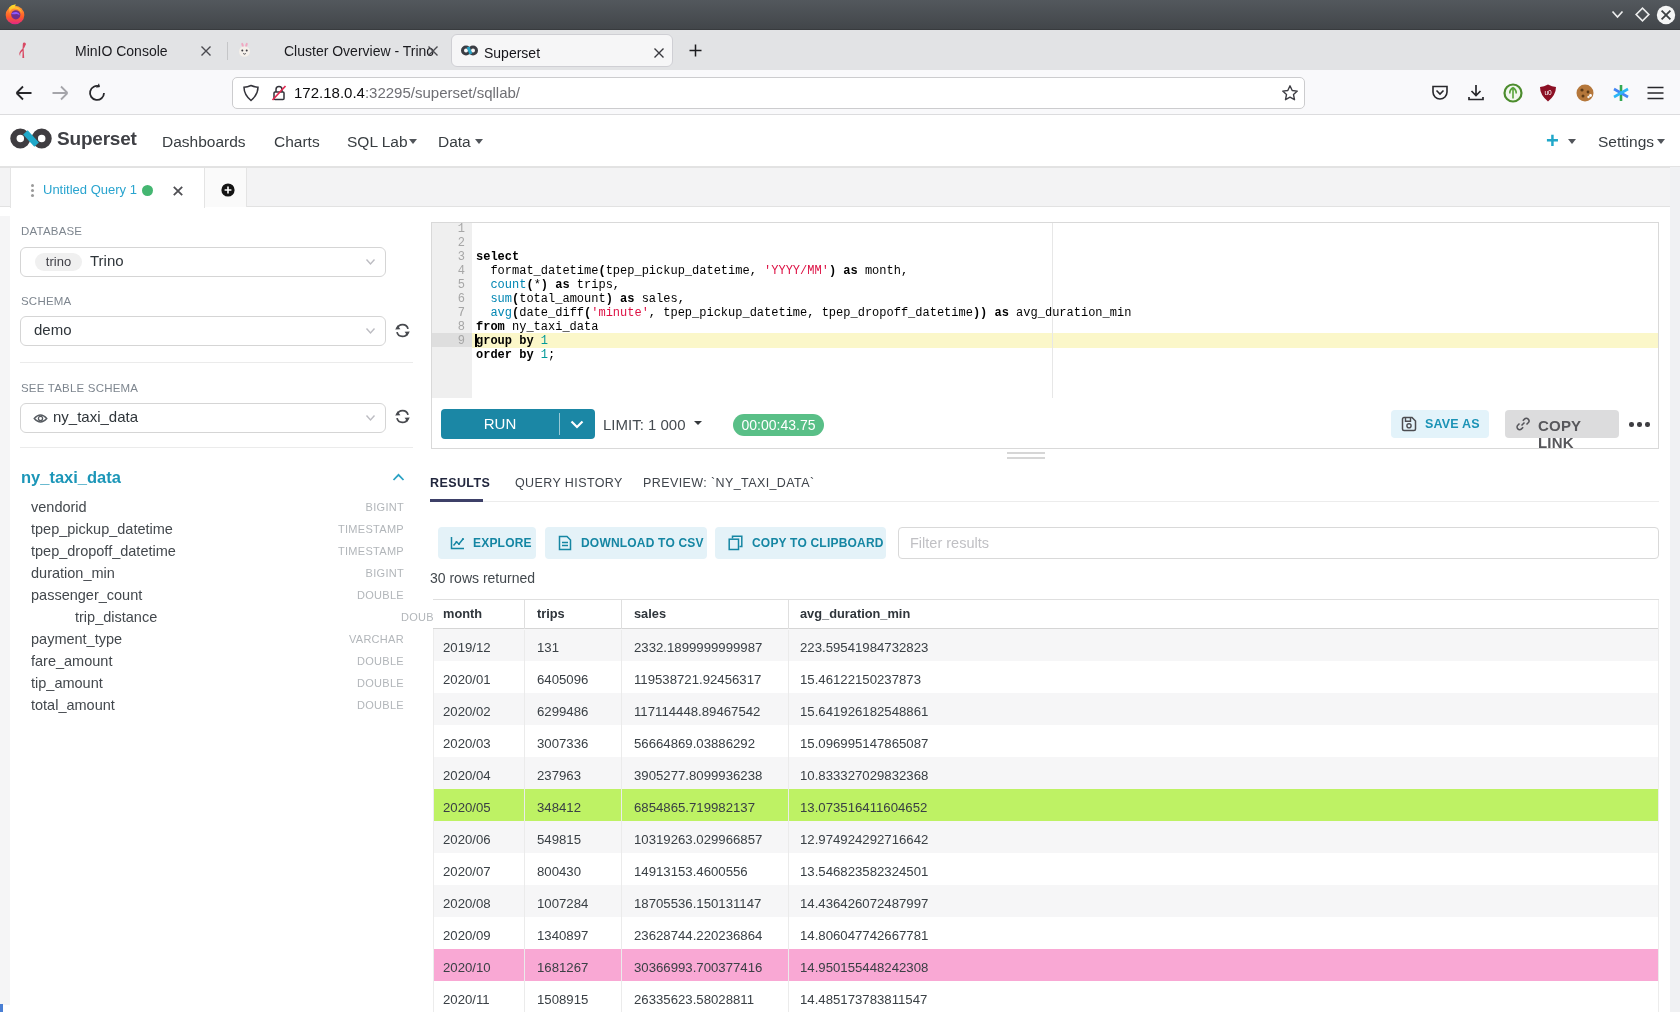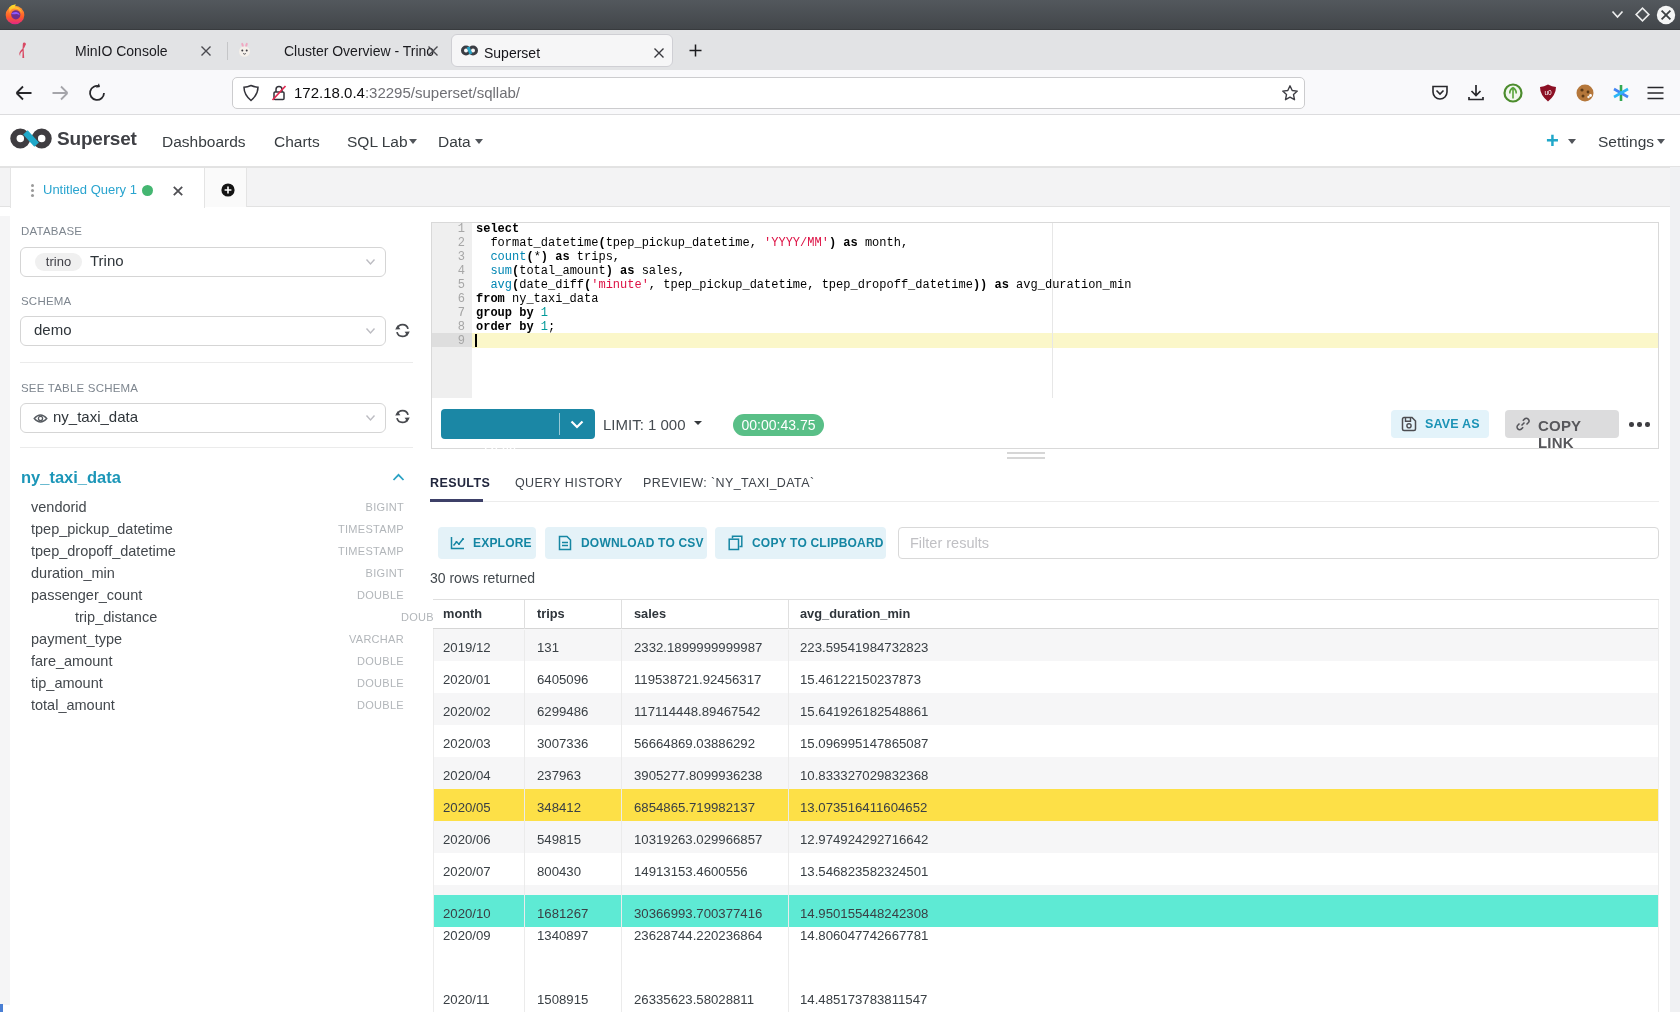--- a/index.html
+++ b/index.html
@@ -32,21 +32,21 @@
 .sblabel { font-size:11.5px; color:#7e868f; letter-spacing:0.2px; white-space:nowrap; }
 .selectbox { width:366px; height:30px; background:#fff; border:1px solid #d5d5d5; border-radius:6px; }
 .divider { width:393px; height:1px; background:#ebebeb; left:20px; }
 .colrow { left:31px; width:373px; height:16px; }
 .cn { position:absolute; left:0; font-size:14.5px; color:#43484d; }
 .ct { position:absolute; right:0; font-size:11px; color:#b2b6ba; letter-spacing:0.3px; top:2px; }
 
 
 #editor { left:431px; top:222px; width:1228px; height:226px; background:#fff; border:1px solid #d9d9d9; }
 .lnum { position:absolute; width:33px; text-align:right; font-family:"Liberation Mono", monospace; font-size:12px; color:#a6a6a6; height:14px; line-height:14px; }
-.cline { position:absolute; left:44px; height:14px; line-height:14px; font-family:"Liberation Mono", monospace; font-size:12px; color:#000; white-space:pre; }
+.cline { position:absolute; left:44px; height:14px; line-height:14px; font-family:"Liberation Mono", monospace; font-size:12px; color:#000; white-space:pre;margin-top:28px; }
 .kw { font-weight:bold; color:#000; }
 .fn { color:#0086b3; }
 .str { color:#dd1144; }
 .num { color:#099; }
 
 
 #runbar { left:431px; top:399px; width:1228px; height:50px; background:#fff; border:1px solid #d9d9d9; border-top:none; }
 
 
 .rtab { font-size:12.5px; letter-spacing:0.4px; top:476px; }
@@ -350,21 +350,21 @@
 <div class="abs cline" style="left:476px; top:250px;">  <span class="fn">count</span><span class="kw">(</span>*<span class="kw">)</span> <span class="kw">as</span> trips,</div>
 <div class="abs cline" style="left:476px; top:264px;">  <span class="fn">sum</span><span class="kw">(</span>total_amount<span class="kw">)</span> <span class="kw">as</span> sales,</div>
 <div class="abs cline" style="left:476px; top:278px;">  <span class="fn">avg</span><span class="kw">(</span>date_diff<span class="kw">(</span><span class="str">'minute'</span>, tpep_pickup_datetime, tpep_dropoff_datetime<span class="kw">))</span> <span class="kw">as</span> avg_duration_min</div>
 <div class="abs cline" style="left:476px; top:292px;"><span class="kw">from</span> ny_taxi_data</div>
 <div class="abs cline" style="left:476px; top:306px;"><span class="kw">group</span> <span class="kw">by</span> <span class="num">1</span></div>
 <div class="abs cline" style="left:476px; top:320px;"><span class="kw">order</span> <span class="kw">by</span> <span class="num">1</span>;</div>
 <div class="abs" style="left:475px; top:334px; width:2px; height:13px; background:#000;"></div>
 
 <div class="abs" id="runbar"></div>
 <div class="abs" style="left:441px; top:409px; width:154px; height:30px; background:#1b87a5; border-radius:4px;">
-  <div class="abs" style="left:0; top:0; width:118px; height:30px; text-align:center; line-height:30px; color:#fff; font-size:15px;margin-top:25px;">RUN</div>
+  <div class="abs" style="left:0; top:0; width:118px; height:30px; text-align:center; line-height:30px; color:#fff; font-size:15px;">RUN</div>
   <div class="abs" style="left:118px; top:4px; width:1px; height:22px; background:rgba(255,255,255,0.55);"></div>
   <svg class="abs" style="left:129px; top:11px;" width="14" height="9" viewBox="0 0 14 9">
     <path d="M1.5 1.5 L7 7 L12.5 1.5" stroke="#fff" stroke-width="2.2" fill="none"></path>
   </svg>
 </div>
 <div class="abs" style="left:603px; top:416px; font-size:15px; color:#454b50;">LIMIT:</div>
 <div class="abs" style="left:648px; top:416px; font-size:15px; color:#454b50;">1 000</div>
 <div class="abs" style="left:694px; top:421px; width:0; height:0; border-left:4px solid transparent; border-right:4px solid transparent; border-top:4.5px solid #35393c;"></div>
 <div class="abs" style="left:733px; top:414px; width:91px; height:22px; border-radius:11px; background:#59bf87; color:#fff; font-size:14px; text-align:center; line-height:22px;">00:00:43.75</div>
 <div class="abs" style="left:1391px; top:410px; width:98px; height:28px; background:#e3f3fa; border-radius:4px;">
@@ -452,21 +452,21 @@
         <span class="tc c2">3007336</span>
         <span class="tc c3">56664869.03886292</span>
         <span class="tc c4">15.096995147865087</span>
       </div>
 <div class="trow" style="top:757px; background:#f6f6f7;">
         <span class="tc c1">2020/04</span>
         <span class="tc c2">237963</span>
         <span class="tc c3">3905277.8099936238</span>
         <span class="tc c4">10.833327029832368</span>
       </div>
-<div class="trow" style="top:789px; background:#fde047;">
+<div class="trow" style="top:789px; background:#bef264;">
         <span class="tc c1">2020/05</span>
         <span class="tc c2">348412</span>
         <span class="tc c3">6854865.719982137</span>
         <span class="tc c4">13.073516411604652</span>
       </div>
 <div class="trow" style="top:821px; background:#f6f6f7;">
         <span class="tc c1">2020/06</span>
         <span class="tc c2">549815</span>
         <span class="tc c3">10319263.029966857</span>
         <span class="tc c4">12.974924292716642</span>
@@ -482,21 +482,21 @@
         <span class="tc c2">1007284</span>
         <span class="tc c3">18705536.150131147</span>
         <span class="tc c4">14.436426072487997</span>
       </div>
 <div class="trow" style="top:917px; background:#fff;">
         <span class="tc c1">2020/09</span>
         <span class="tc c2">1340897</span>
         <span class="tc c3">23628744.220236864</span>
         <span class="tc c4">14.806047742667781</span>
       </div>
-<div class="trow" style="top:895px; background:#5eead4;">
+<div class="trow" style="top:949px; background:#f9a8d4;">
         <span class="tc c1">2020/10</span>
         <span class="tc c2">1681267</span>
         <span class="tc c3">30366993.700377416</span>
         <span class="tc c4">14.950155448242308</span>
       </div>
 <div class="trow" style="top:981px; background:#fff; height:31px;">
         <span class="tc c1">2020/11</span>
         <span class="tc c2">1508915</span>
         <span class="tc c3">26335623.58028811</span>
         <span class="tc c4">14.485173783811547</span>

